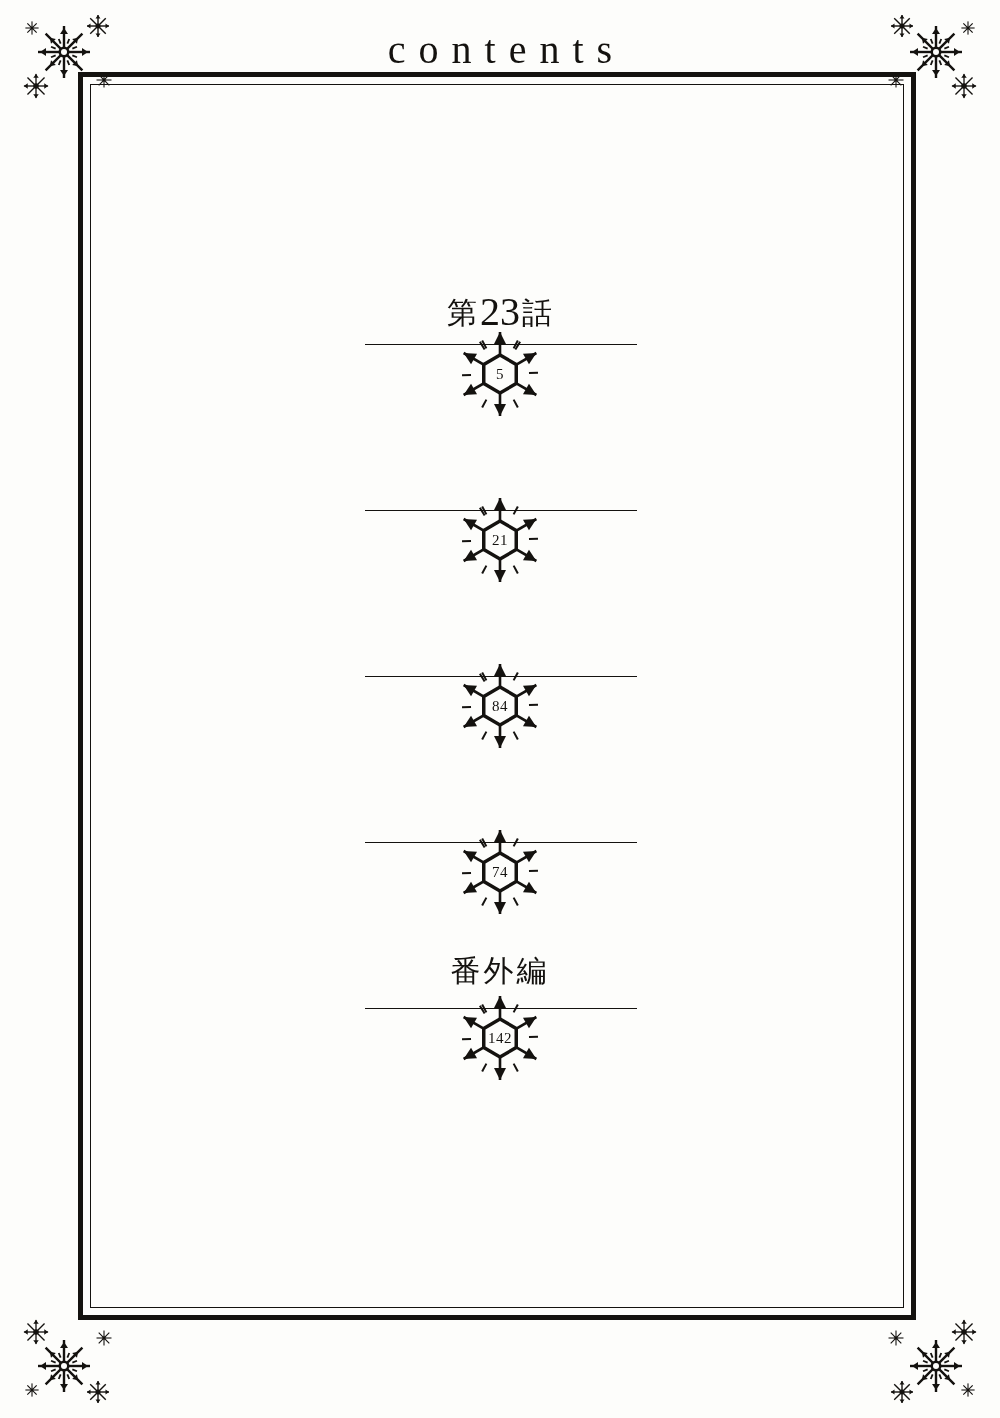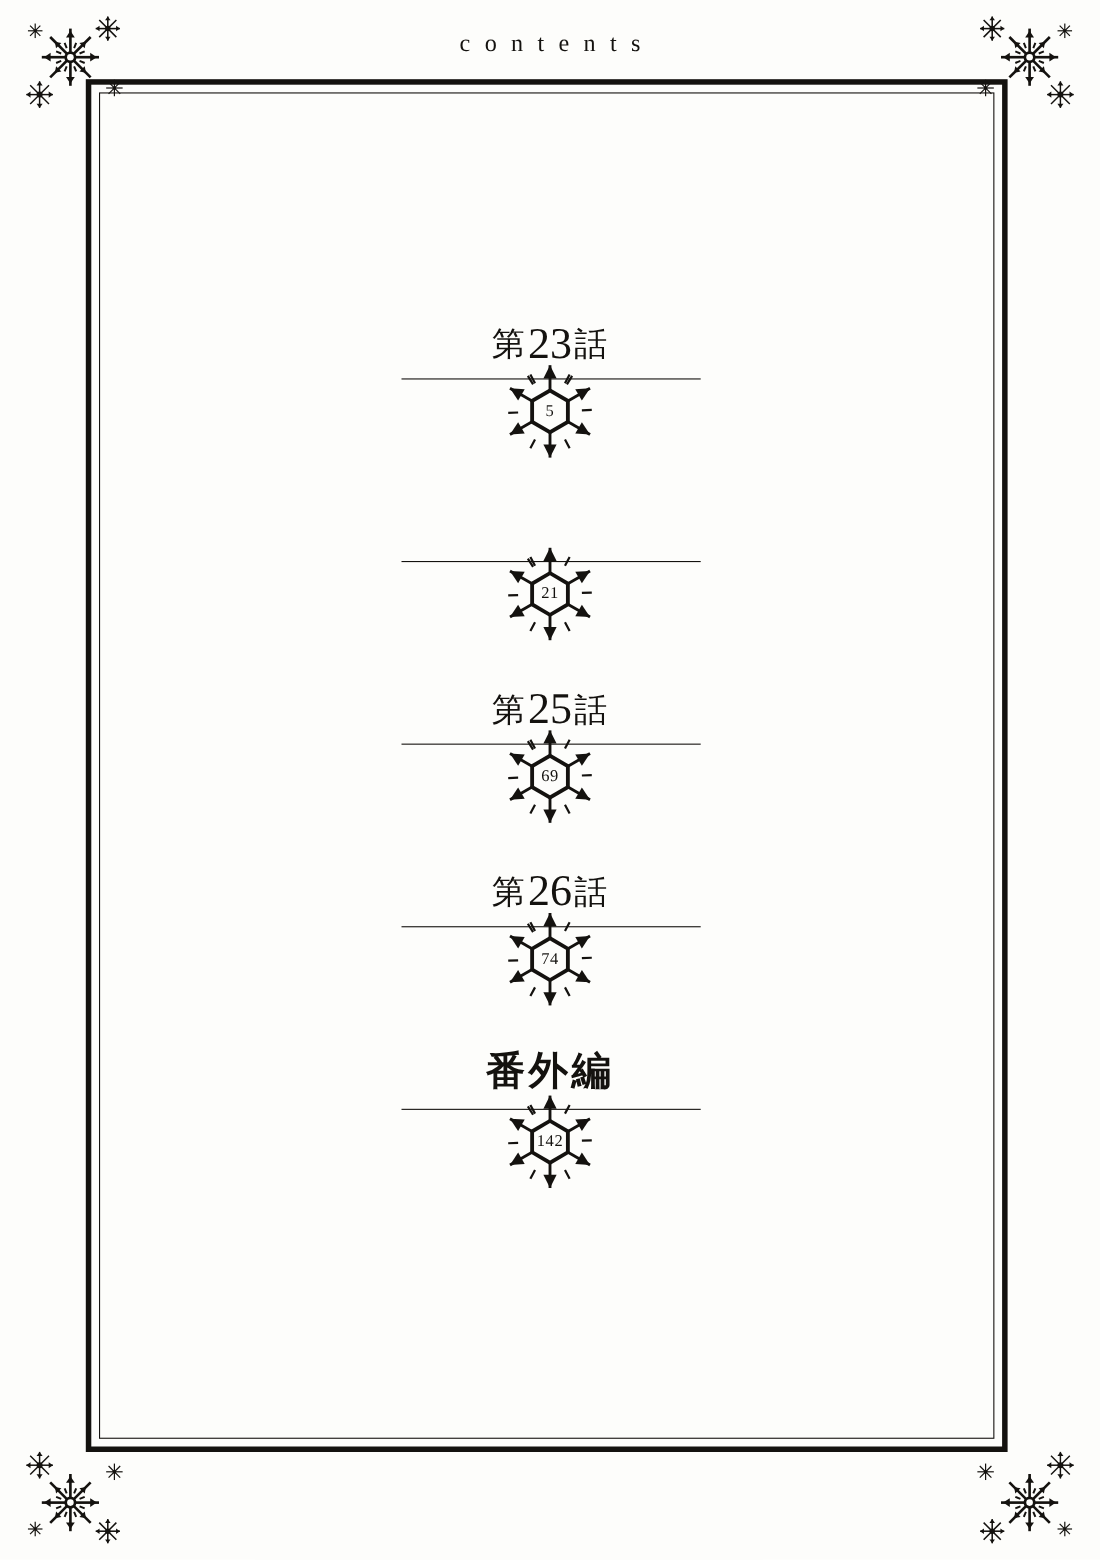--- a/index.html
+++ b/index.html
@@ -23,21 +23,21 @@
     background: #fdfdfb;
   }
 
   .header-title {
     position: absolute;
     top: 26px;
     left: 0;
     width: 1000px;
     text-align: center;
     font-family: "Liberation Serif", serif;
-    font-size: 22px;
+    font-size: 40px;
     letter-spacing: 13px;
     text-indent: 13px;
     color: #14120f;
     font-weight: 400;
   }
 
   .frame-outer {
     position: absolute;
     left: 78px;
     top: 72px;
@@ -92,23 +92,22 @@
     letter-spacing: 1px;
     line-height: 1.1;
   }
   .entry-title .num {
     font-size: 40px;
     letter-spacing: 0px;
     padding: 0 2px;
     vertical-align: -2px;
   }
   .entry-title.kanji-only {
-    font-size: 36px;
+    font-size: 30px;
     letter-spacing: 3px;
-    font-weight: bold;
   }
   .rule {
     position: absolute;
     left: 365px;
     top: 54px;
     width: 272px;
     height: 1px;
     background: #14120f;
   }
   .badge {
@@ -497,21 +496,20 @@
             <rect x="-1" y="-34" width="2" height="9" transform="rotate(328) translate(0,-4)"></rect>
             <polygon points="0,-21 18,-10.5 18,10.5 0,21 -18,10.5 -18,-10.5" fill="#14120f"></polygon>
             <polygon points="0,-17 14.5,-8.5 14.5,8.5 0,17 -14.5,8.5 -14.5,-8.5" fill="#fdfdfb"></polygon>
           </g>
         </svg>
         <div class="pagenum">21</div>
       </div>
     </div>
 
     <div class="entry">
-      <div class="entry-title"><span>第</span><span class="num">25</span><span>話</span></div>
       <div class="rule"></div>
       <div class="badge">
         <svg viewBox="0 0 100 100" xmlns="http://www.w3.org/2000/svg">
           <g fill="#14120f" transform="translate(50,50)">
             <rect x="-1.3" y="-42" width="2.6" height="84"></rect>
             <rect x="-1.3" y="-42" width="2.6" height="84" transform="rotate(60)"></rect>
             <rect x="-1.3" y="-42" width="2.6" height="84" transform="rotate(120)"></rect>
             <path d="M -6 -30 L 0 -42 L 6 -30 Z"></path>
             <path d="M -6 30 L 0 42 L 6 30 Z"></path>
             <g transform="rotate(60)">
@@ -526,26 +524,25 @@
             <rect x="-1" y="-34" width="2" height="9" transform="rotate(-28) translate(0,-4)"></rect>
             <rect x="-1" y="-34" width="2" height="9" transform="rotate(88) translate(0,-4)"></rect>
             <rect x="-1" y="-34" width="2" height="9" transform="rotate(152) translate(0,-4)"></rect>
             <rect x="-1" y="-34" width="2" height="9" transform="rotate(208) translate(0,-4)"></rect>
             <rect x="-1" y="-34" width="2" height="9" transform="rotate(268) translate(0,-4)"></rect>
             <rect x="-1" y="-34" width="2" height="9" transform="rotate(328) translate(0,-4)"></rect>
             <polygon points="0,-21 18,-10.5 18,10.5 0,21 -18,10.5 -18,-10.5" fill="#14120f"></polygon>
             <polygon points="0,-17 14.5,-8.5 14.5,8.5 0,17 -14.5,8.5 -14.5,-8.5" fill="#fdfdfb"></polygon>
           </g>
         </svg>
-        <div class="pagenum">69</div>
+        <div class="pagenum">84</div>
       </div>
     </div>
 
     <div class="entry">
-      <div class="entry-title"><span>第</span><span class="num">26</span><span>話</span></div>
       <div class="rule"></div>
       <div class="badge">
         <svg viewBox="0 0 100 100" xmlns="http://www.w3.org/2000/svg">
           <g fill="#14120f" transform="translate(50,50)">
             <rect x="-1.3" y="-42" width="2.6" height="84"></rect>
             <rect x="-1.3" y="-42" width="2.6" height="84" transform="rotate(60)"></rect>
             <rect x="-1.3" y="-42" width="2.6" height="84" transform="rotate(120)"></rect>
             <path d="M -6 -30 L 0 -42 L 6 -30 Z"></path>
             <path d="M -6 30 L 0 42 L 6 30 Z"></path>
             <g transform="rotate(60)">

